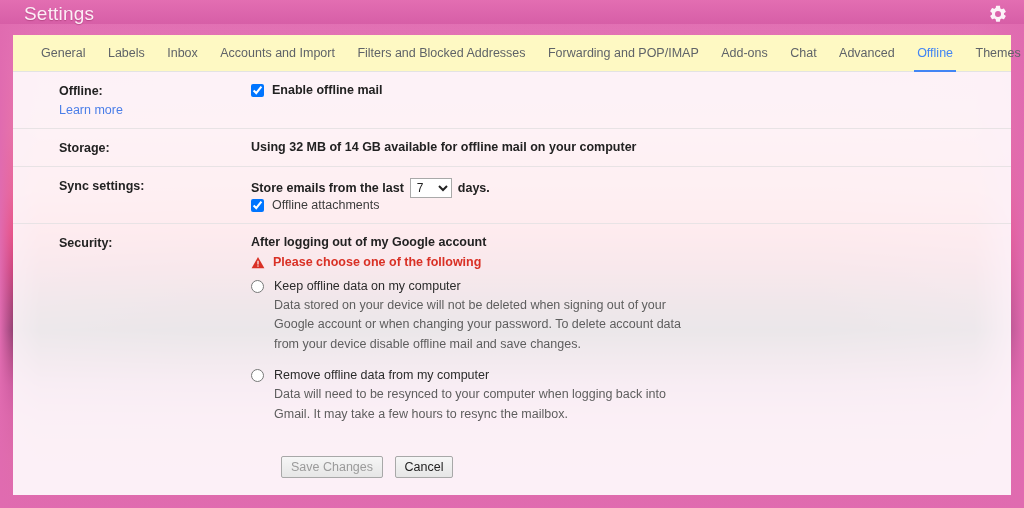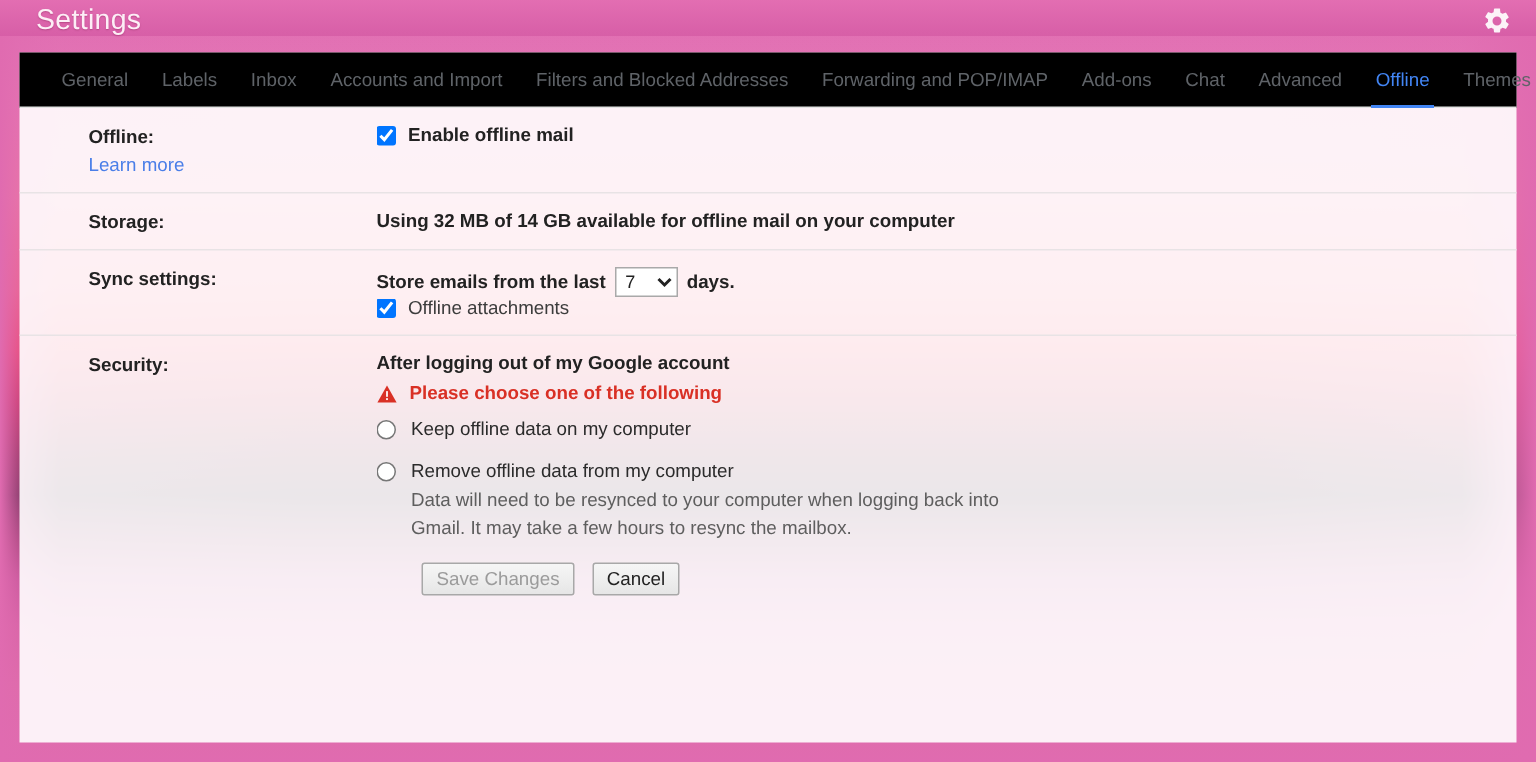--- a/index.html
+++ b/index.html
@@ -72,21 +72,21 @@
     position: absolute;
     left: 13px; top: 35px;
     width: 998px; height: 460px;
     background: rgba(255,255,255,0.90);
   }
 
   
   #tabbar {
     position: relative;
     height: 37px;
-    background: #000000;
+    background: #fef9c3;
     border-bottom: 1px solid #e3e3e3;
     padding-left: 19px;
     white-space: nowrap;
   }
   .tab {
     display: inline-block;
     position: relative;
     height: 37px;
     line-height: 37px;
     padding: 0 9px;
@@ -181,21 +181,21 @@
   .radio-title { font-size: 12.5px; color: #2b2b2b; }
   .radio-desc {
     margin-top: 3px;
     font-size: 12.5px;
     color: #5e5e5e;
     line-height: 1.55;
     max-width: 420px;
   }
 
   #button-row {
-    margin-top: 12px;
+    margin-top: 32px;
     padding-left: 222px;
   }
   button.btn {
     font-family: "Liberation Sans", sans-serif;
     font-size: 12.5px;
     padding: 3px 9px;
     margin-right: 8px;
     border: 1px solid #a8a8a8;
     border-radius: 2px;
     background: linear-gradient(to bottom, #f6f6f6, #e6e6e6);
@@ -299,20 +299,21 @@
               </svg>
             </span>
             <span>Please choose one of the following</span>
           </div>
 
           <div class="radio-group">
             <div class="radio-block">
               <input class="rb" type="radio" name="sec" style="">
               <div>
                 <div class="radio-title">Keep offline data on my computer</div>
+                <div class="radio-desc">Data stored on your device will not be deleted when signing out of your Google account or when changing your password. To delete account data from your device disable offline mail and save changes.</div>
               </div>
             </div>
 
             <div class="radio-block">
               <input class="rb" type="radio" name="sec" style="">
               <div>
                 <div class="radio-title">Remove offline data from my computer</div>
                 <div class="radio-desc">Data will need to be resynced to your computer when logging back into Gmail. It may take a few hours to resync the mailbox.</div>
               </div>
             </div>

